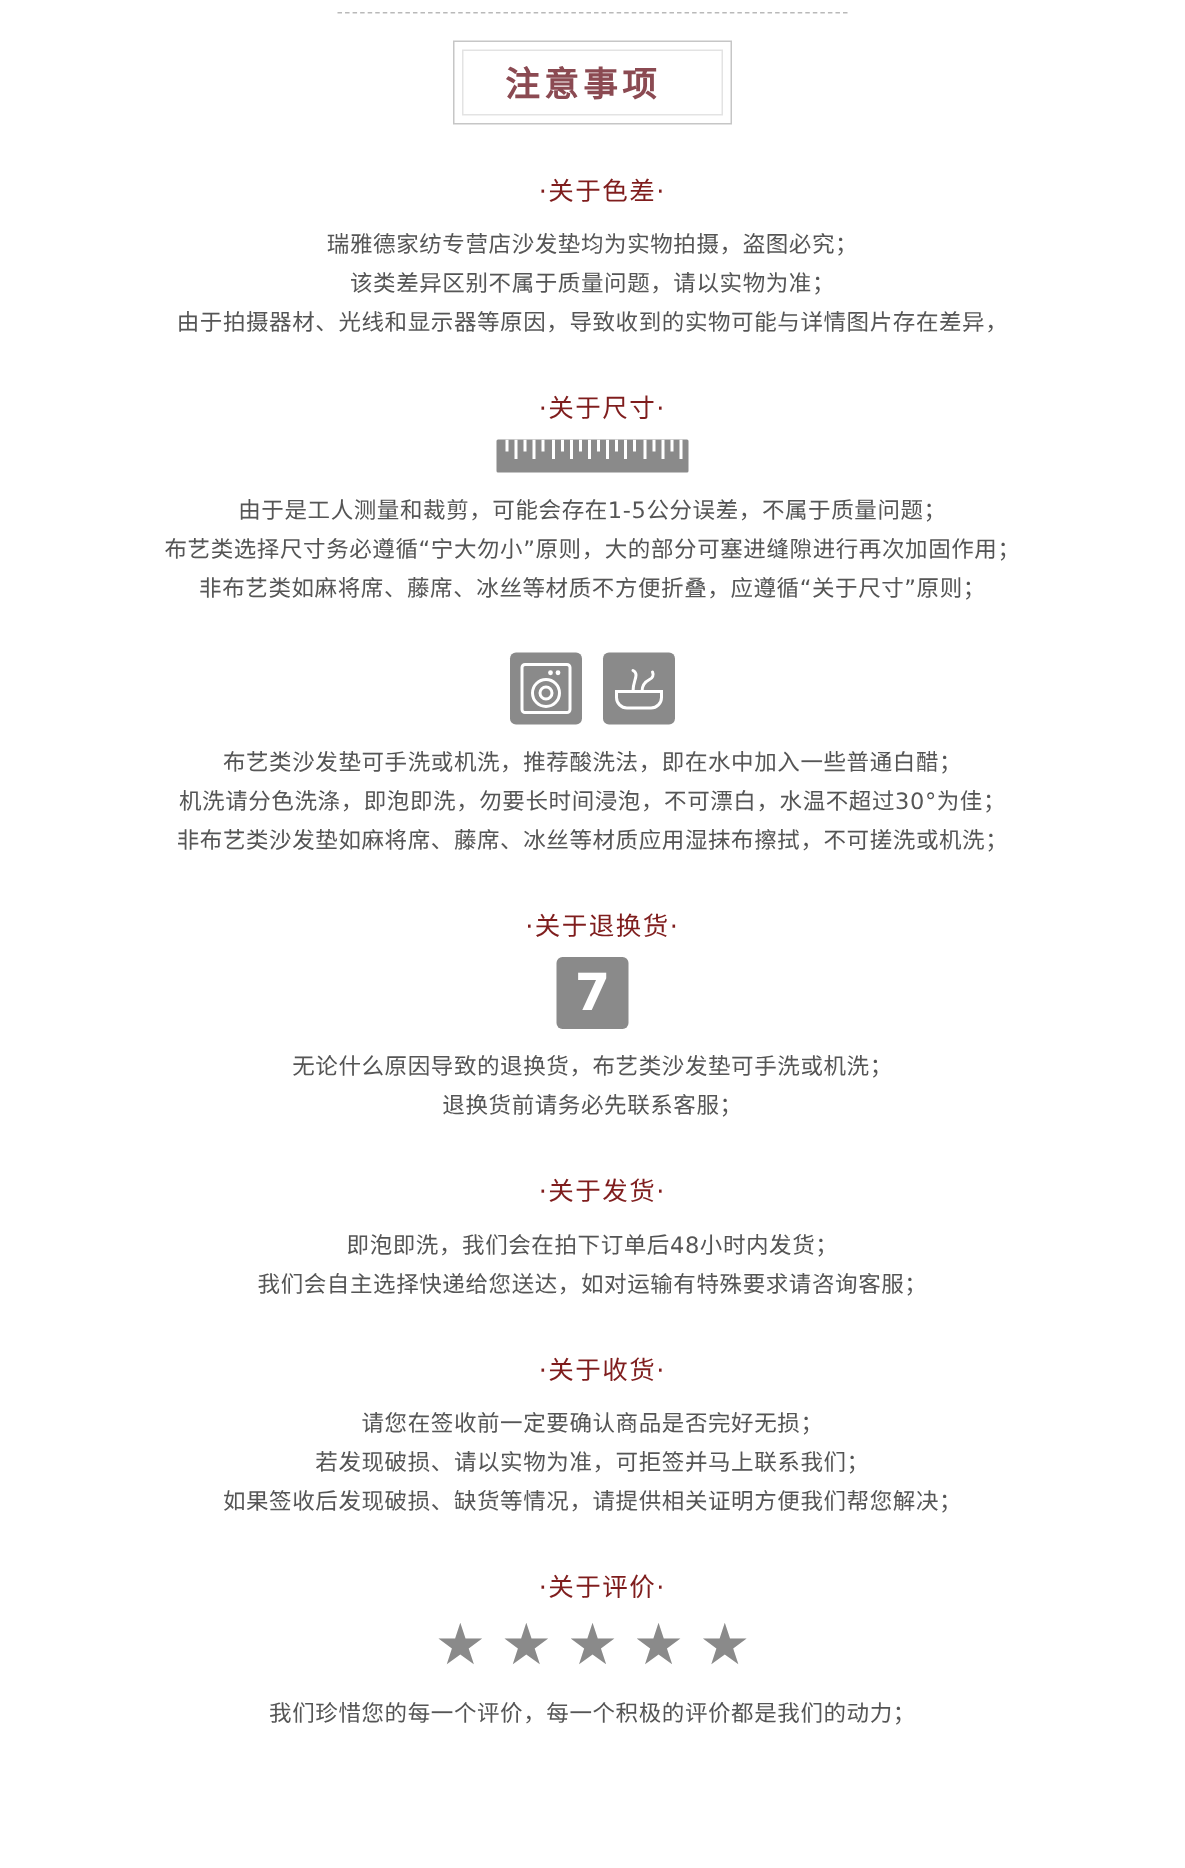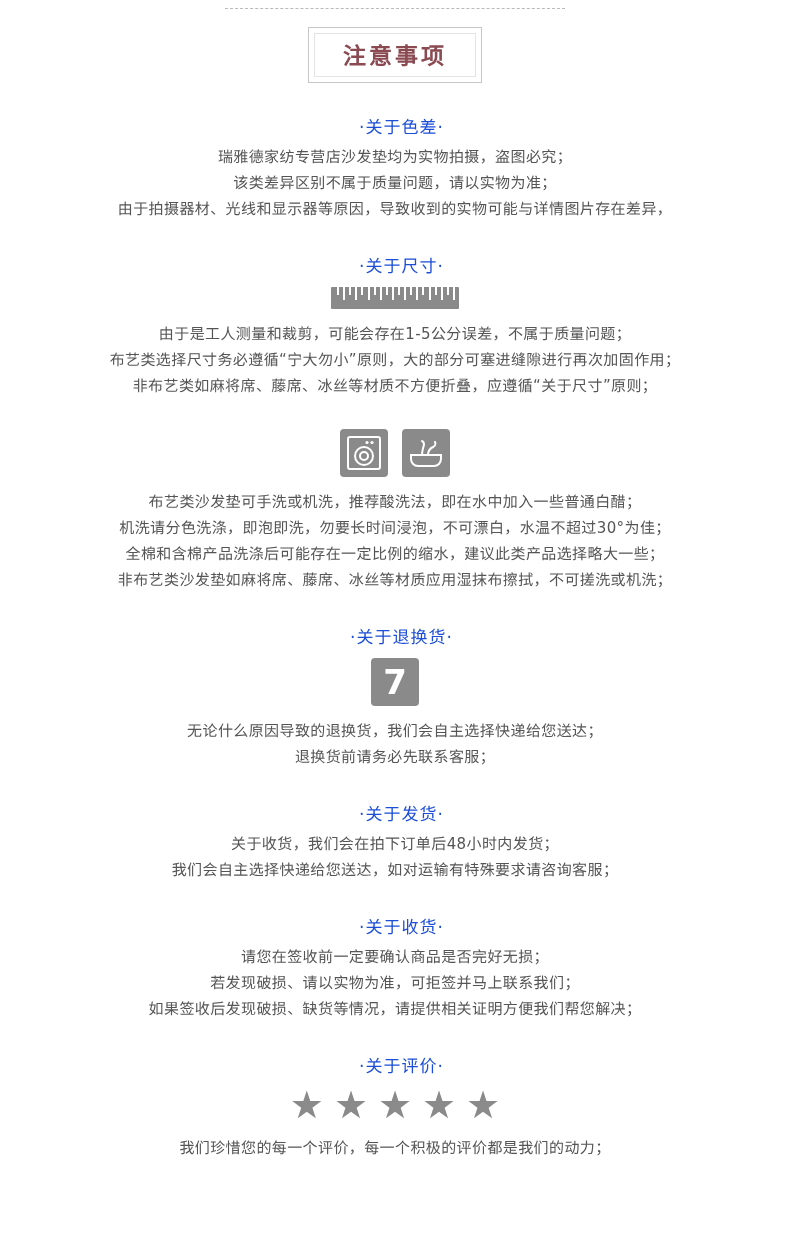--- a/index.html
+++ b/index.html
@@ -31,21 +31,21 @@
   }
 
   
   .title-wrap {
     display: flex;
     justify-content: center;
     margin-top: 18px;
   }
   .title-box {
     border: 1px solid #c6c6c6;
-    padding: 9px 34px 11px 34px;
+    padding: 9px 46px 11px 34px;
     position: relative;
     background: #fff;
   }
   .title-box:before {
     content: "";
     position: absolute;
     left: 5px;
     top: 5px;
     right: 5px;
     bottom: 5px;
@@ -60,28 +60,28 @@
     font-family: "DejaVu Sans", "Liberation Sans", sans-serif;
   }
 
   
   .section {
     margin-top: 30px;
     text-align: center;
   }
   .sec-head {
     font-size: 17px;
-    color: #1d4ed8;
+    color: #7f1d1d;
     letter-spacing: 1px;
     margin-bottom: 6px;
     font-family: "DejaVu Sans", "Liberation Sans", sans-serif;
     margin-left: 13px;
   }
   .lines {
-    margin-top: 0;
+    margin-top: 12px;
   }
   .line {
     font-size: 15px;
     line-height: 26px;
     color: #555555;
     letter-spacing: 0.4px;
     font-family: "DejaVu Sans", "Liberation Sans", sans-serif;
   }
 
   
@@ -216,40 +216,39 @@
         <svg width="48" height="48" viewBox="0 0 48 48">
           <path d="M9 26 h30 a0 0 0 0 1 0 0 v4 a7 7 0 0 1 -7 7 h-16 a7 7 0 0 1 -7 -7 z" fill="none" stroke="#ffffff" stroke-width="2"></path>
           <path d="M20 26 c0 -6 2 -8 2 -11 c0 -2 -2 -3 -2 -3" fill="none" stroke="#ffffff" stroke-width="2" stroke-linecap="round"></path>
           <path d="M26 26 c0 -5 3 -7 5 -8 c2 -1 3 -3 2 -5" fill="none" stroke="#ffffff" stroke-width="2" stroke-linecap="round"></path>
         </svg>
       </div>
     </div>
     <div class="lines">
       <div class="line">布艺类沙发垫可手洗或机洗，推荐酸洗法，即在水中加入一些普通白醋；</div>
       <div class="line">机洗请分色洗涤，即泡即洗，勿要长时间浸泡，不可漂白，水温不超过30°为佳；</div>
-      <div class="line">全棉和含棉产品洗涤后可能存在一定比例的缩水，建议此类产品选择略大一些；</div>
       <div class="line">非布艺类沙发垫如麻将席、藤席、冰丝等材质应用湿抹布擦拭，不可搓洗或机洗；</div>
     </div>
   </div>
 
   <div class="section">
     <div class="sec-head">·关于退换货·</div>
     <div class="icon-row">
       <div class="seven-icon">7</div>
     </div>
     <div class="lines">
-      <div class="line">无论什么原因导致的退换货，我们会自主选择快递给您送达；</div>
+      <div class="line">无论什么原因导致的退换货，布艺类沙发垫可手洗或机洗；</div>
       <div class="line">退换货前请务必先联系客服；</div>
     </div>
   </div>
 
   <div class="section">
     <div class="sec-head">·关于发货·</div>
     <div class="lines">
-      <div class="line">关于收货，我们会在拍下订单后48小时内发货；</div>
+      <div class="line">即泡即洗，我们会在拍下订单后48小时内发货；</div>
       <div class="line">我们会自主选择快递给您送达，如对运输有特殊要求请咨询客服；</div>
     </div>
   </div>
 
   <div class="section">
     <div class="sec-head">·关于收货·</div>
     <div class="lines">
       <div class="line">请您在签收前一定要确认商品是否完好无损；</div>
       <div class="line">若发现破损、请以实物为准，可拒签并马上联系我们；</div>
       <div class="line">如果签收后发现破损、缺货等情况，请提供相关证明方便我们帮您解决；</div>

